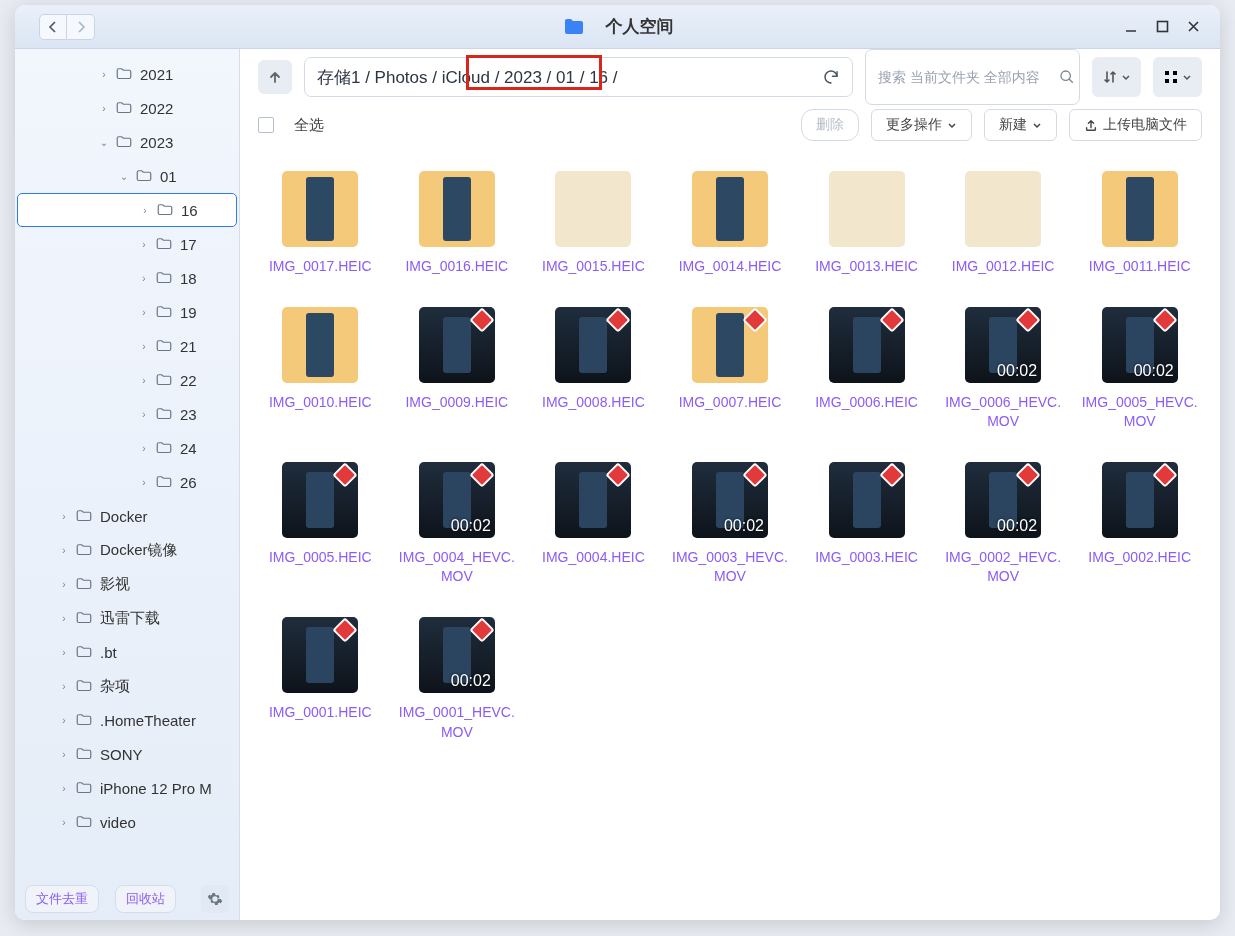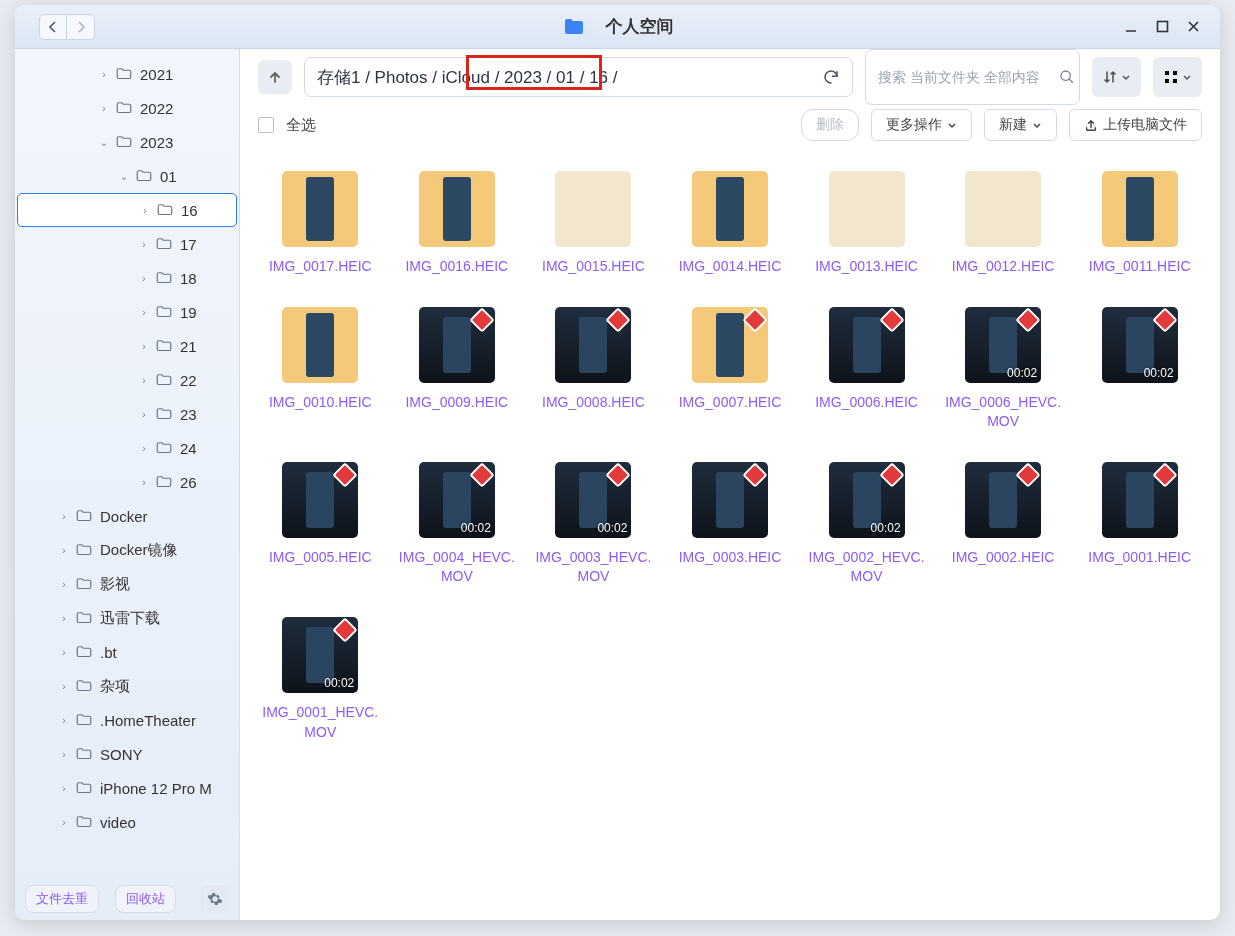--- a/index.html
+++ b/index.html
@@ -164,21 +164,21 @@
   color: #555;
   cursor: pointer;
 }
 
 .toolbar2 {
   height: 40px;
   display: flex; align-items: center;
   padding: 0 18px;
   gap: 12px;
 }
-.selall { display: flex; align-items: center; gap: 12px; font-size: 15px; color: #444; cursor: pointer; }
+.selall { display: flex; align-items: center; gap: 20px; font-size: 15px; color: #444; cursor: pointer; }
 .chkbox {
   width: 16px; height: 16px;
   border: 1.5px solid #b4bfce;
   border-radius: 2px;
 }
 .spacer { flex: 1; }
 .actbtn {
   height: 32px;
   padding: 0 14px;
   background: #fff;
@@ -230,21 +230,21 @@
   top: 4px; right: 4px;
   width: 18px; height: 18px;
   background: #e23a3a;
   border: 2px solid #fff;
   border-radius: 3px;
   transform: rotate(45deg);
 }
 .duration {
   position: absolute;
   right: 4px; bottom: 3px;
-  font-size: 12px;
+  font-size: 16px;
   color: #fff;
   text-shadow: 0 0 3px rgba(0,0,0,0.8);
   font-weight: 500;
 }
 .fname {
   margin-top: 10px;
   font-size: 14px;
   color: #8b5cf6;
   text-align: center;
   line-height: 1.4;
@@ -625,35 +625,43 @@
               <div class="duration">00:02</div>
             </div>
             <div class="fname">IMG_0006_HEVC.MOV</div>
           </div>
           <div class="fcell">
             <div class="thumb dark">
               <div class="obj"></div>
               <div class="badge"></div>
               <div class="duration">00:02</div>
             </div>
+            <div class="fname">IMG_0005_HEVC.MOV</div>
           </div>
           <div class="fcell">
             <div class="thumb dark">
               <div class="obj"></div>
               <div class="badge"></div>
             </div>
             <div class="fname">IMG_0005.HEIC</div>
           </div>
           <div class="fcell">
             <div class="thumb dark">
               <div class="obj"></div>
               <div class="badge"></div>
               <div class="duration">00:02</div>
             </div>
             <div class="fname">IMG_0004_HEVC.MOV</div>
+          </div>
+          <div class="fcell">
+            <div class="thumb dark">
+              <div class="obj"></div>
+              <div class="badge"></div>
+            </div>
+            <div class="fname">IMG_0004.HEIC</div>
           </div>
           <div class="fcell">
             <div class="thumb dark">
               <div class="obj"></div>
               <div class="badge"></div>
               <div class="duration">00:02</div>
             </div>
             <div class="fname">IMG_0003_HEVC.MOV</div>
           </div>
           <div class="fcell">

